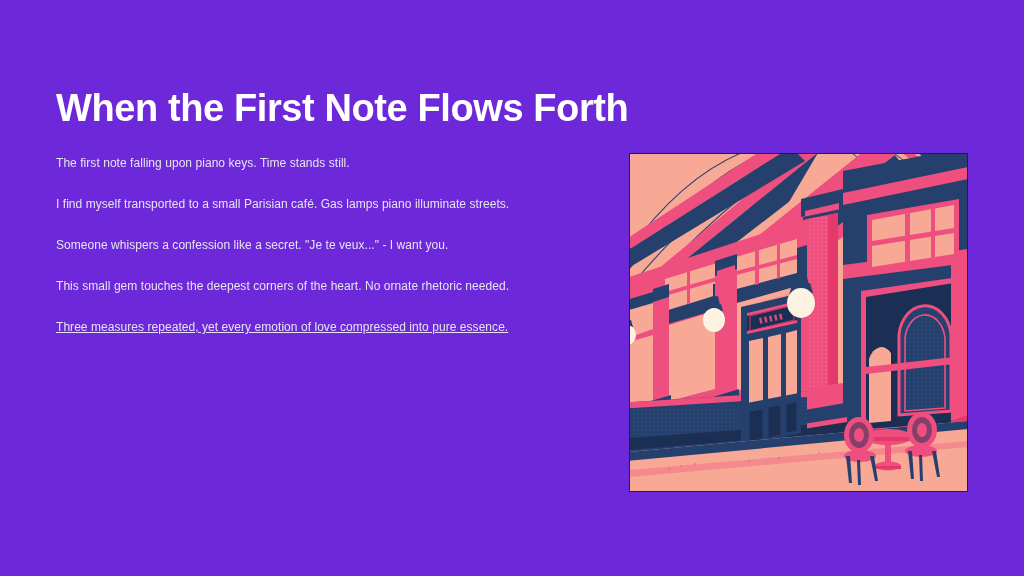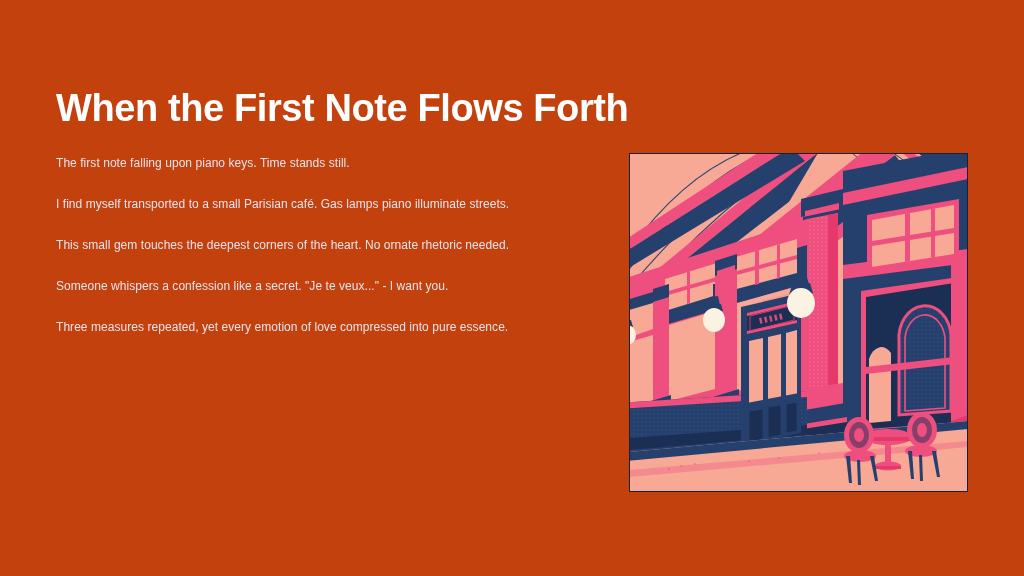--- a/index.html
+++ b/index.html
@@ -4,21 +4,21 @@
 <style>
   html, body {
     margin: 0;
     padding: 0;
     background: #0f0c2e;
   }
   #slide {
     position: relative;
     width: 1024px;
     height: 576px;
-    background: #c2410c;
+    background: #6d28d9;
     overflow: hidden;
     font-family: "Liberation Sans", sans-serif;
   }
   #title {
     position: absolute;
     left: 56px;
     top: 62px;
     width: 760px;
     font-size: 38px;
     font-weight: bold;
@@ -33,21 +33,21 @@
     top: 150px;
     width: 545px;
   }
   .para {
     font-size: 12px;
     line-height: 27px;
     color: #e6e4f0;
     margin: 0 0 14px 0;
     letter-spacing: 0.05px;
   }
-  .para:last-child { margin-bottom: 0; }
+  .para:last-child { margin-bottom: 0; text-decoration: underline; }
 
   #illustration {
     position: absolute;
     left: 629px;
     top: 153px;
     width: 339px;
     height: 339px;
     overflow: hidden;
     background: #f7a996;
   }
@@ -56,22 +56,22 @@
 </head>
 <body>
 
 <div id="slide">
 
   <h1 id="title">When the First Note Flows Forth</h1>
 
   <div id="body-col">
     <p class="para">The first note falling upon piano keys. Time stands still.</p>
     <p class="para">I find myself transported to a small Parisian café. Gas lamps piano illuminate streets.</p>
+    <p class="para">Someone whispers a confession like a secret. "Je te veux..." - I want you.</p>
     <p class="para">This small gem touches the deepest corners of the heart. No ornate rhetoric needed.</p>
-    <p class="para">Someone whispers a confession like a secret. "Je te veux..." - I want you.</p>
     <p class="para">Three measures repeated, yet every emotion of love compressed into pure essence.</p>
   </div>
 
   <div id="illustration">
     <svg width="339" height="339" viewBox="0 0 339 339" xmlns="http://www.w3.org/2000/svg">
       <defs>
         <clipPath id="frameClip">
             <rect x="0" y="0" width="339" height="339"></rect>
           </clipPath>
         <pattern id="dots" width="4" height="4" patternUnits="userSpaceOnUse">

